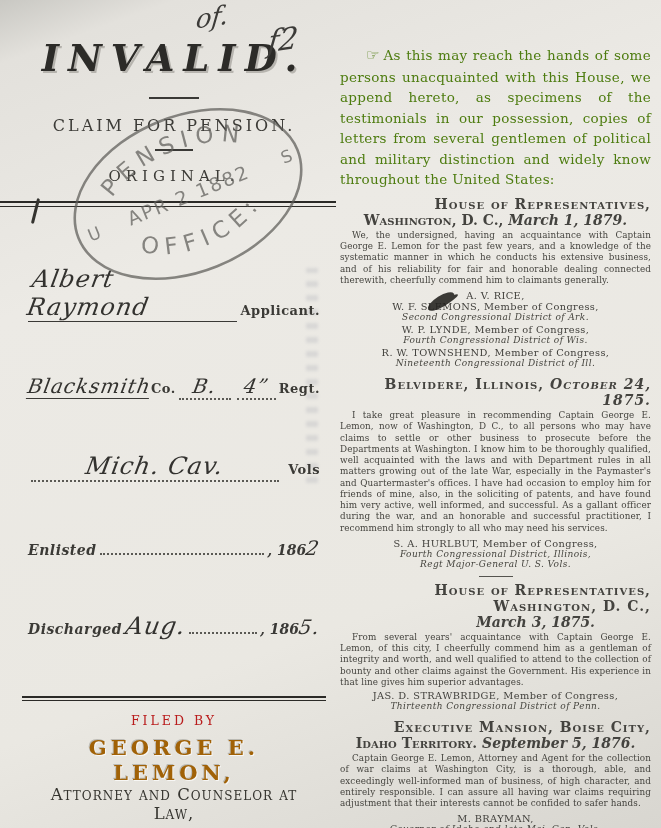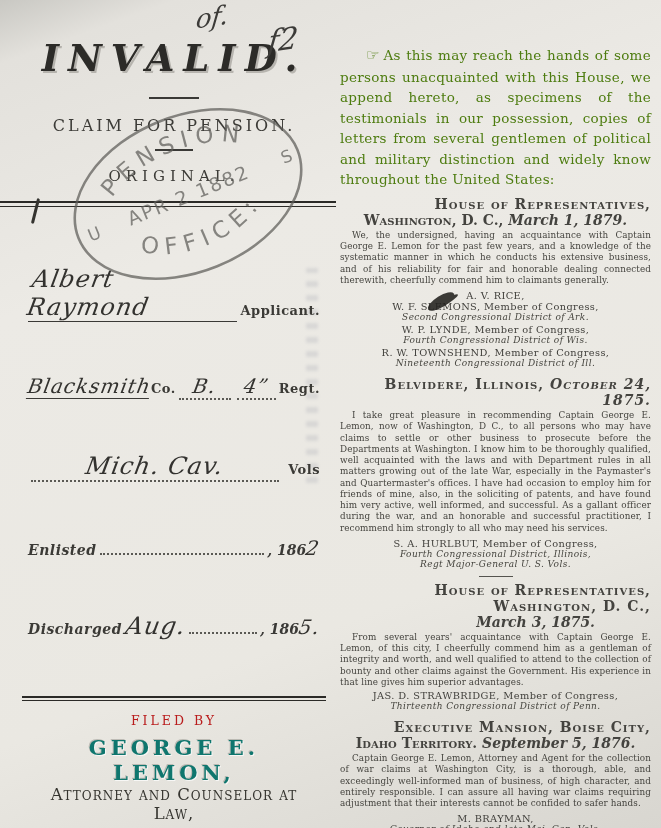--- a/index.html
+++ b/index.html
@@ -25,21 +25,21 @@
   .form-row{display:flex;align-items:baseline;margin-top:0;position:relative;}
   .print-label{font-size:13px;color:#3b3a36;letter-spacing:.5px;white-space:nowrap;}
   .print-label.it{font-style:italic;font-weight:bold;font-size:14px;}
   .dotline{flex:1;border-bottom:2px dotted #5a5954;margin:0 3px;height:1em;}
   .solidline{border-bottom:1.5px solid #3a3936;}
   .hand-lg{font-size:24px;}
   .hand-md{font-size:20px;}
   .year{font-size:14px;font-weight:bold;font-style:italic;white-space:nowrap;}
   .filed-rule{margin:0 -6px;border-top:2px solid #2b2a27;border-bottom:1px solid #2b2a27;height:2px;}
   .filed-by{margin-top:12px;text-align:center;font-size:12.5px;letter-spacing:3px;color:#b91c1c;}
-  .lemon-name{margin-top:7px;text-align:center;font-size:21px;font-weight:bold;letter-spacing:4px;color:#0f766e;
+  .lemon-name{margin-top:7px;text-align:center;font-size:21px;font-weight:bold;letter-spacing:4px;color:#a16207;
     text-shadow:1px 1px 0 rgba(255,255,255,.7),-1px -1px 0 rgba(60,58,52,.25);}
   .attorney-line{text-align:center;font-size:16.5px;letter-spacing:1px;color:#35342f;font-variant:small-caps;}
   .bleed{position:absolute;right:18px;top:268px;width:12px;height:215px;opacity:.14;filter:blur(1.5px);
     background:repeating-linear-gradient(0deg,#6a6f85 0 6px,transparent 6px 14px);}
   .pen-stroke{position:absolute;left:34px;top:198px;width:3px;height:26px;background:#34332f;
     transform:rotate(14deg);border-radius:2px;}
 
   
   .stamp{position:absolute;left:62px;top:108px;width:252px;height:172px;transform:rotate(-22deg);opacity:.72;pointer-events:none;}
   .stamp text{fill:#5e5d59;}

